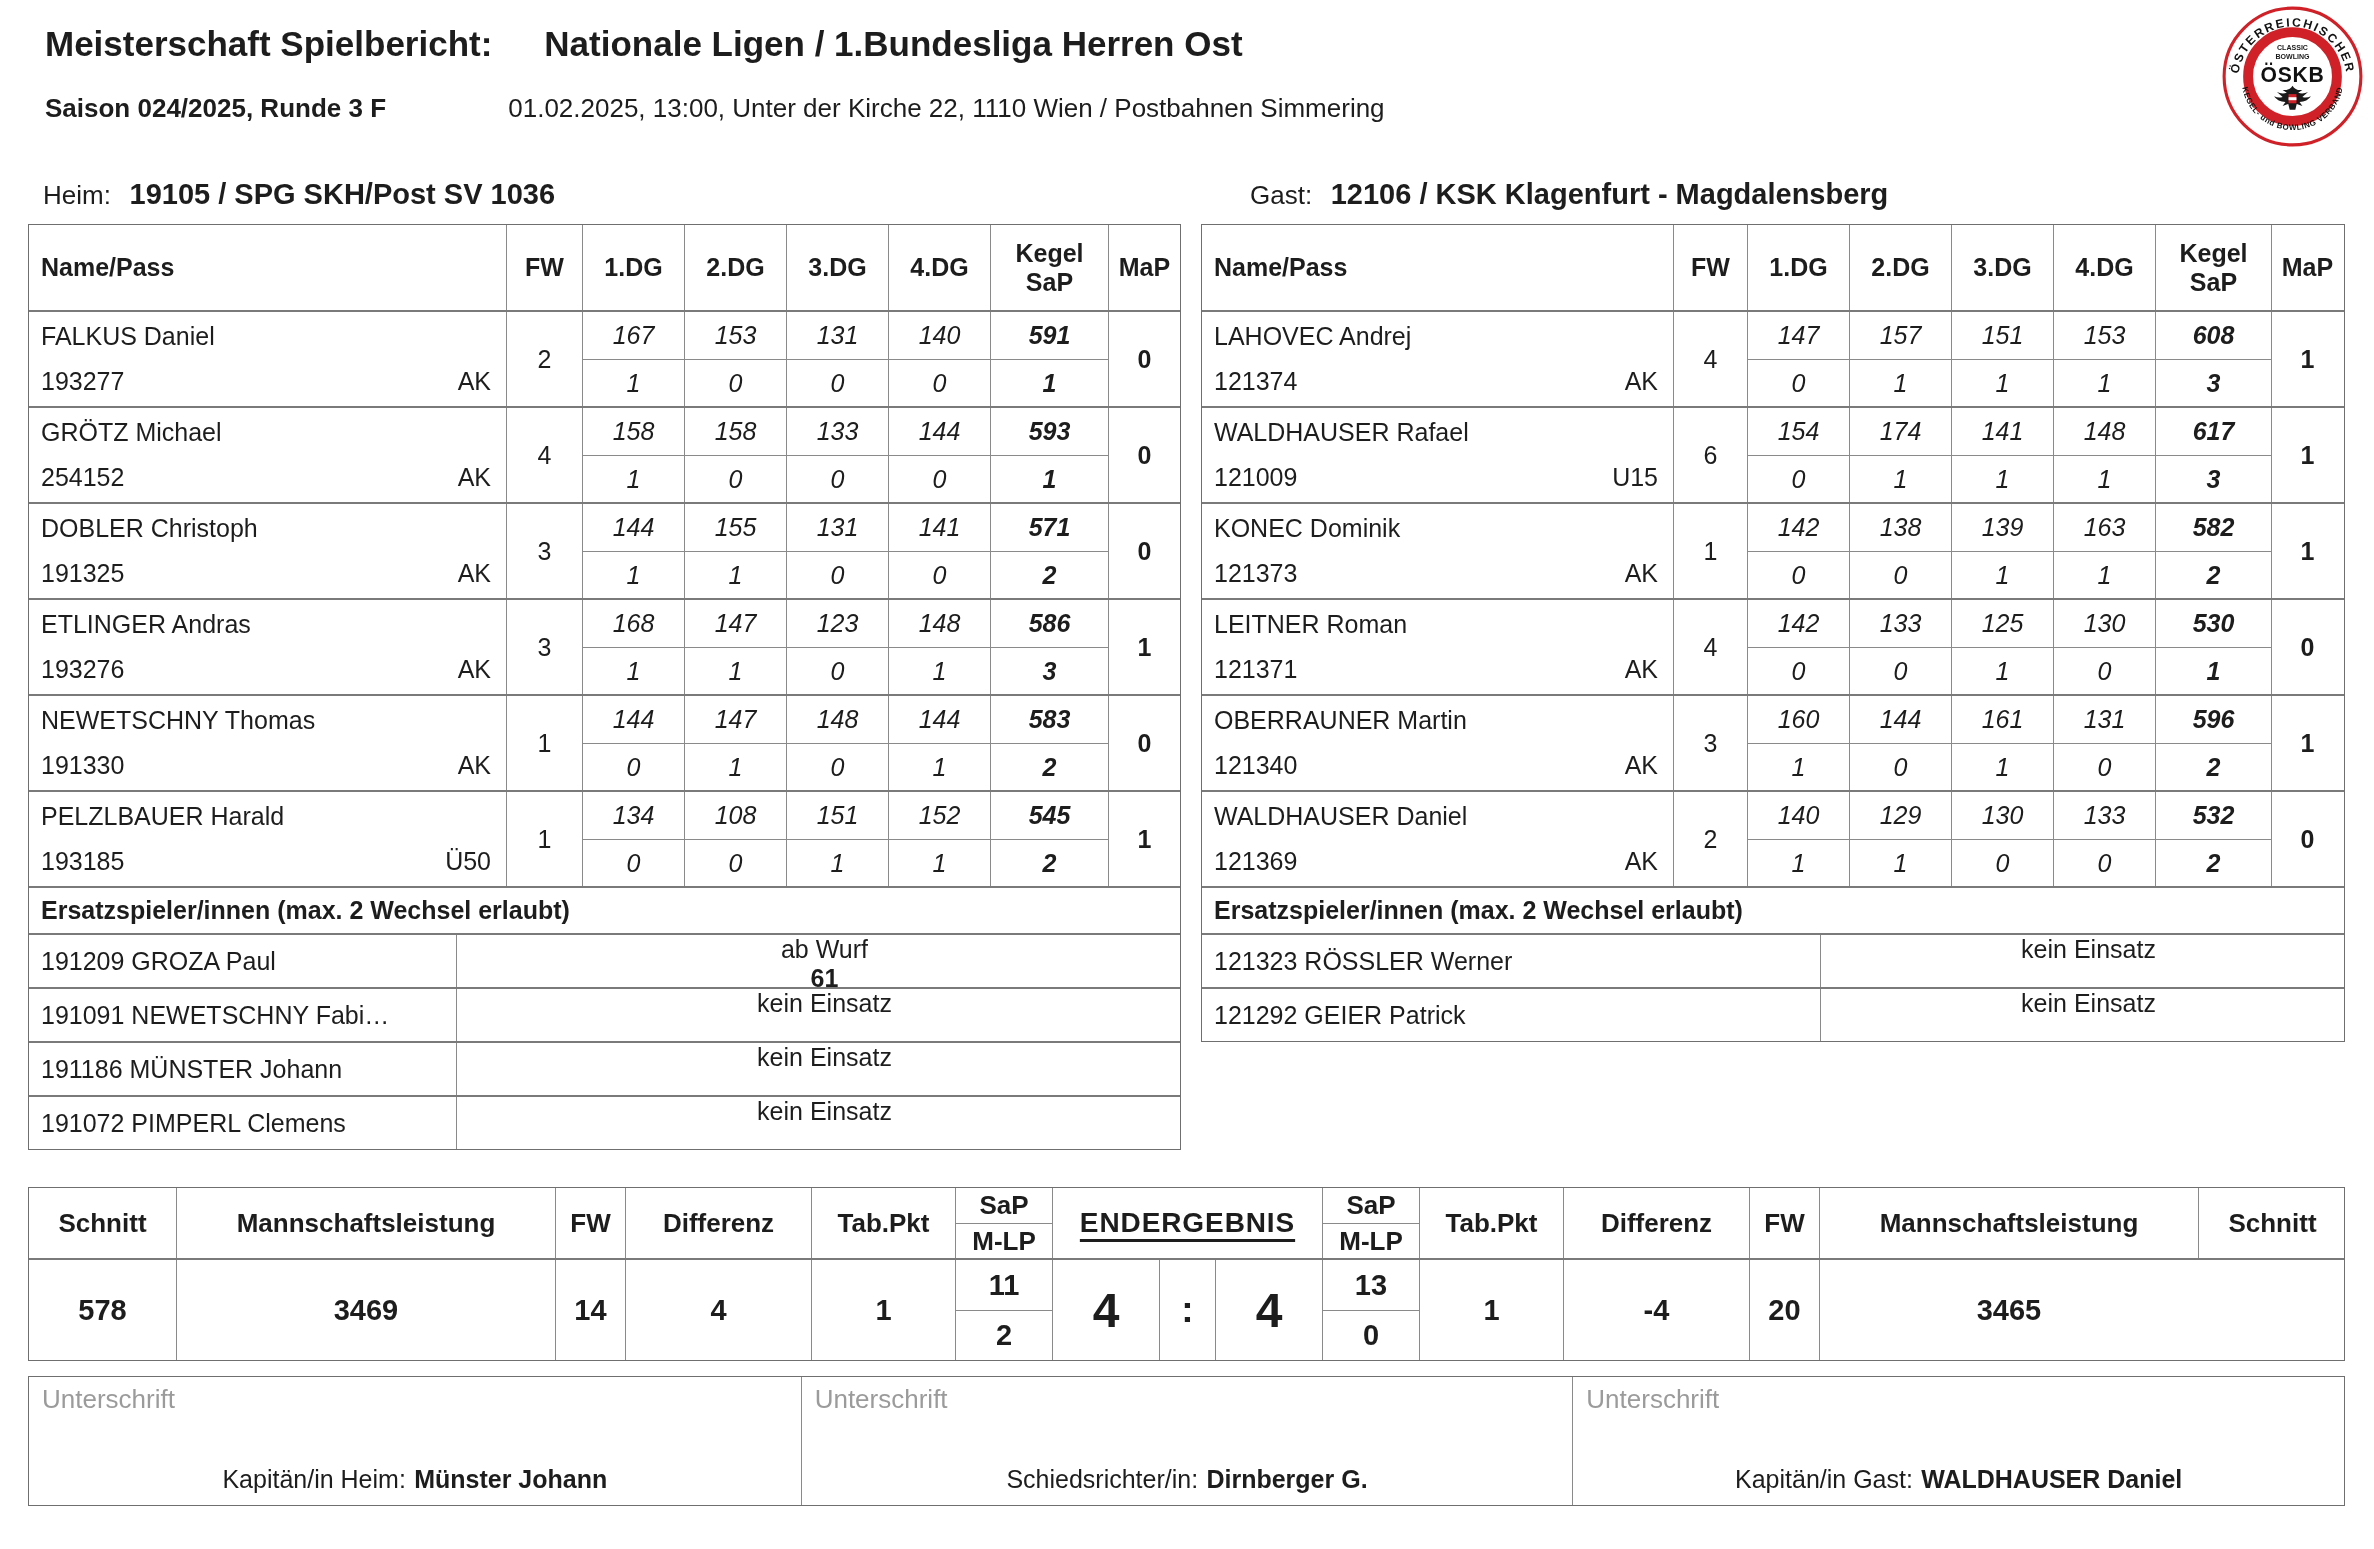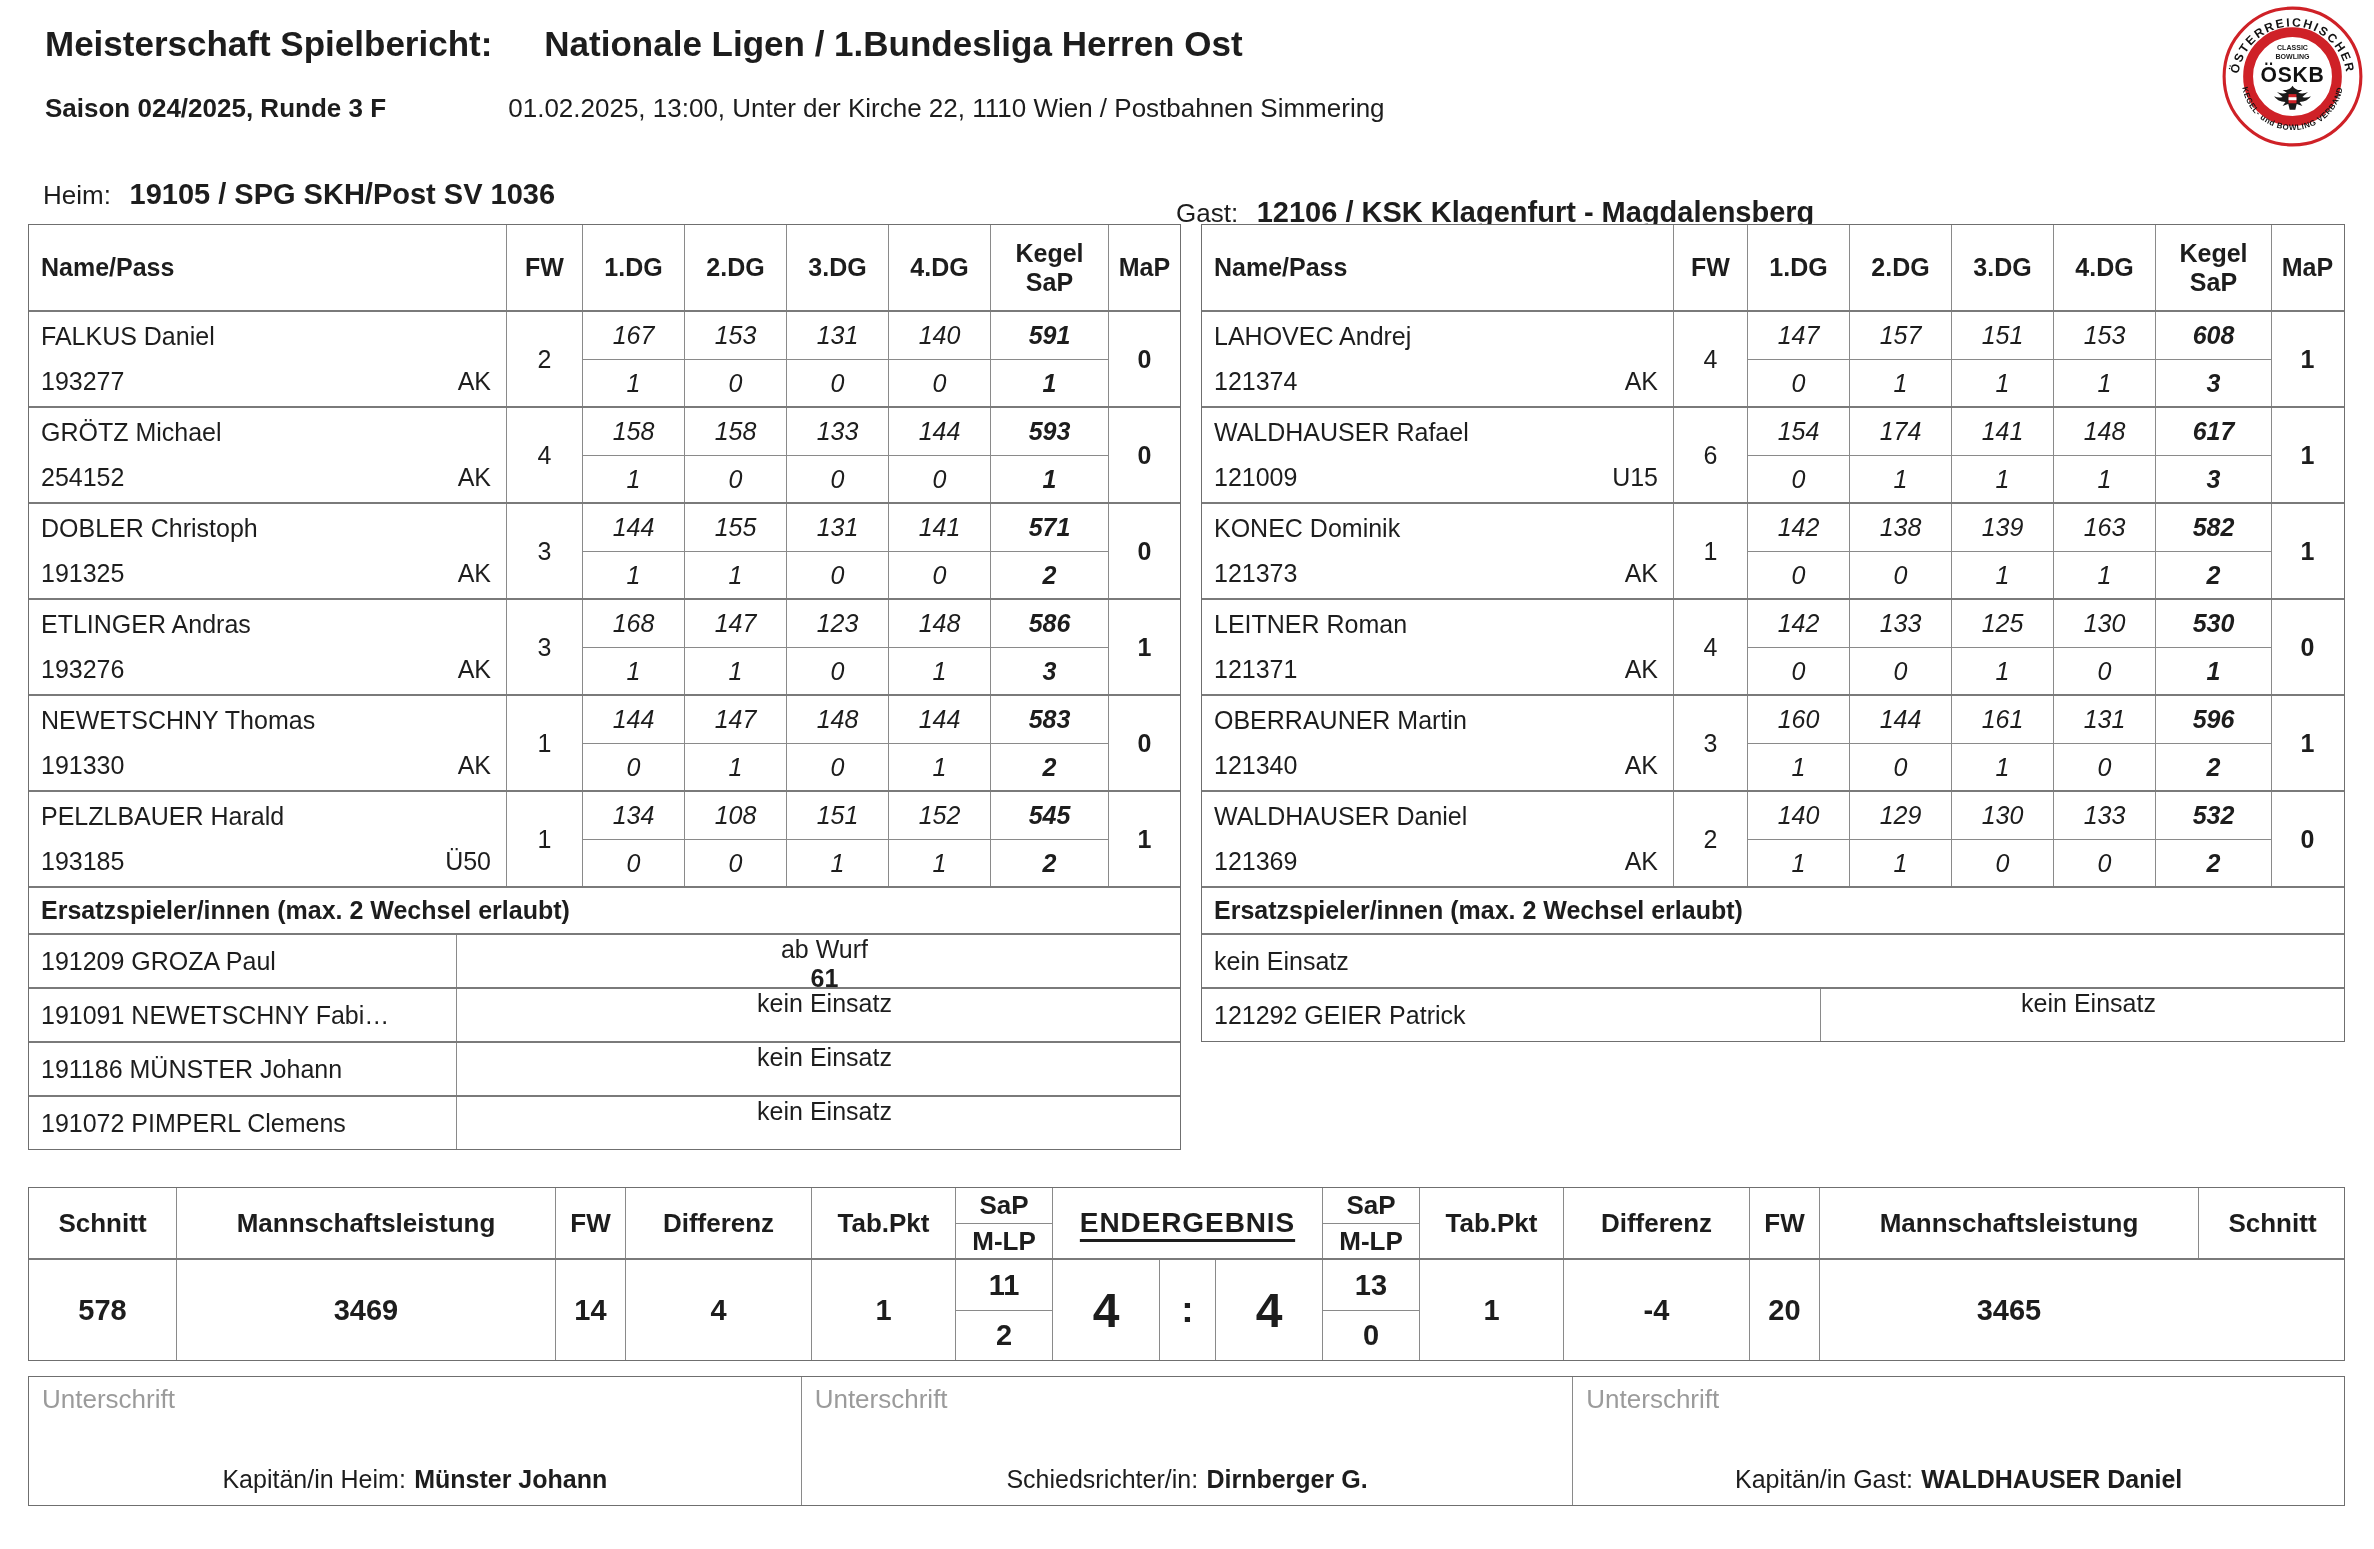--- a/index.html
+++ b/index.html
@@ -10,21 +10,21 @@
   
   .title-row { position:absolute; left:45px; top:24px; display:flex; gap:52px; align-items:baseline; font-size:35px; font-weight:700; white-space:nowrap; }
   .sub-row { position:absolute; left:45px; top:93px; font-size:26px; white-space:nowrap; }
   .sub-row .s1 { display:inline-block; width:456px; font-weight:700; }
   .logo { position:absolute; left:2222px; top:5.6px; width:141px; height:141px; }
 
   .team-line { position:absolute; display:flex; align-items:baseline; gap:18.6px; white-space:nowrap; }
   .team-line .tlabel { font-size:26px; }
   .team-line .tname  { font-size:29px; font-weight:700; }
   .team-line.home { left:43px;  top:178px; }
-  .team-line.gast { left:1176px; top:178px;margin-top:18px; }
+  .team-line.gast { left:1250px; top:178px; }
 
   
   .ptable { position:absolute; top:224px; border:1.9px solid #6f6f6f; background:#fff; }
   .ptable.home { left:28px;  width:1151px; --cols:477px 76px 102px 102px 102px 102px 118px 72px; --subcols:427px 1fr; }
   .ptable.gast { left:1201px; width:1142px; --cols:471px 74px 102px 102px 102px 102px 116px 72px; --subcols:618px 1fr; }
 
   .phead { display:grid; grid-template-columns:var(--cols); height:85px; border-bottom:2.8px double #7a7a7a; font-weight:700; font-size:25px; }
   .phead > div { display:flex; align-items:center; justify-content:center; text-align:center; line-height:1.15; }
   .phead > div + div { border-left:0.9px solid #8a8a8a; }
   .phead .hname { justify-content:flex-start; padding-left:12px; }
@@ -572,20 +572,21 @@
             <div>532</div>
             <div>2</div>
           </div>
           <div class="c ccenter cmap">0</div>
         </div>
       </div>
     <div class="sub-head">Ersatzspieler/innen (max. 2 Wechsel erlaubt)</div>
     <div>
 
         <div class="srow">
+          <div>121323 RÖSSLER Werner</div>
           <div>
             <span>kein Einsatz</span>
             <span class="b"></span>
             <span></span>
             <span class="b"></span>
           </div>
         </div>
 
         <div class="srow">
           <div>121292 GEIER Patrick</div>

